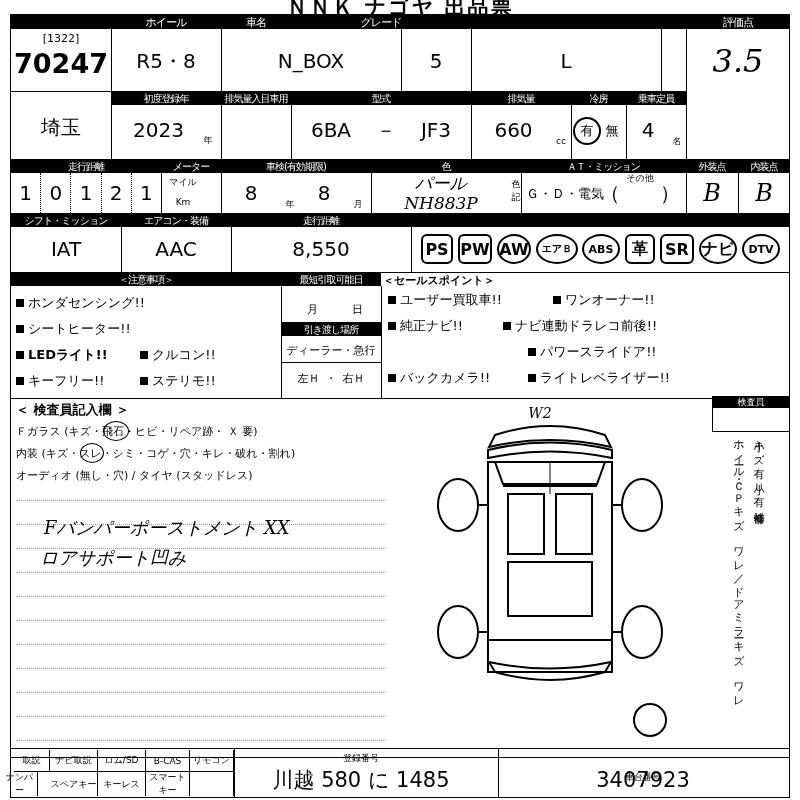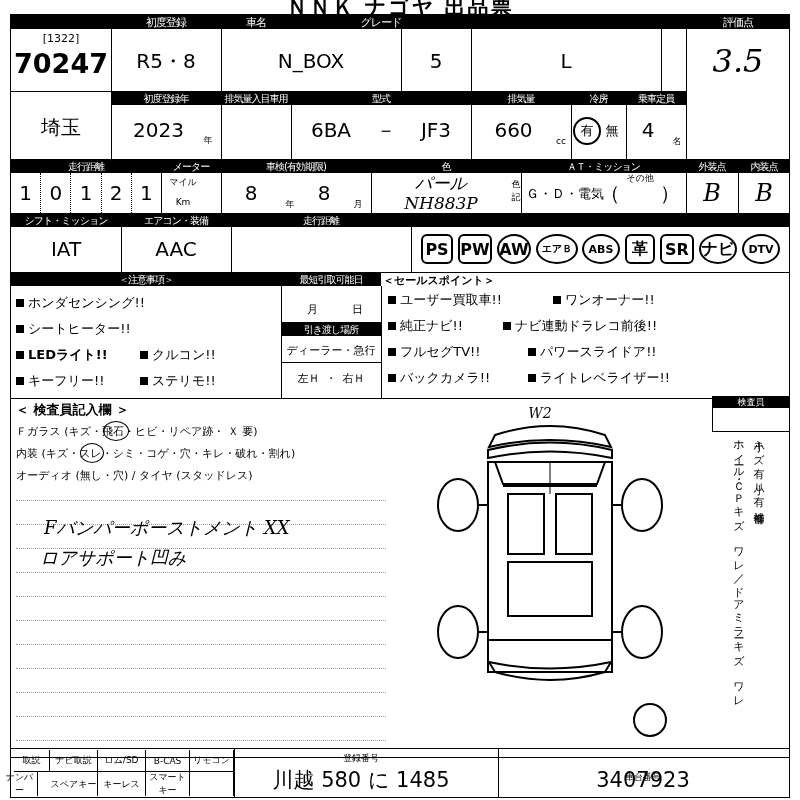--- a/index.html
+++ b/index.html
@@ -27,21 +27,21 @@
 </head>
 <body>
 
 <div class="sheet">
 
   <div class="bxn ctr title" style="left:200px;top:-4px;width:400px;height:22px;">ＮＮＫ ナゴヤ 出品票</div>
 
   <div class="bx" style="left:10px;top:14px;width:780px;height:744px;"></div>
 
   <div class="bxn hdr ctr" style="left:11px;top:15px;width:100px;height:14px;"></div>
-  <div class="bxn hdr ctr" style="left:111px;top:15px;width:110px;height:14px;">初度登録</div>
+  <div class="bxn hdr ctr" style="left:111px;top:15px;width:110px;height:14px;">ホイール</div>
   <div class="bxn hdr ctr" style="left:221px;top:15px;width:70px;height:14px;">車名</div>
   <div class="bxn hdr ctr" style="left:291px;top:15px;width:180px;height:14px;">グレード</div>
   <div class="bxn hdr ctr" style="left:471px;top:15px;width:190px;height:14px;"></div>
   <div class="bxn hdr ctr" style="left:661px;top:15px;width:25px;height:14px;"></div>
   <div class="bxn hdr ctr" style="left:686px;top:15px;width:104px;height:14px;">評価点</div>
 
   <div class="bx ctr xs" style="left:11px;top:29px;width:100px;height:18px;border:none;">[1322]</div>
   <div class="bxn ctr big" style="left:11px;top:44px;width:100px;height:38px;">70247</div>
   <div class="bxn ctr med" style="left:111px;top:40px;width:110px;height:42px;">R5・8</div>
   <div class="bxn ctr med" style="left:221px;top:40px;width:180px;height:42px;">N_BOX</div>
@@ -132,20 +132,21 @@
   <div class="bxn" style="left:738px;top:173px;width:1px;height:40px;background:#000;"></div>
   <div class="bxn" style="left:11px;top:213px;width:779px;height:1px;background:#000;"></div>
 
   <div class="bxn hdr2 ctr" style="left:11px;top:214px;width:110px;height:13px;">シフト・ミッション</div>
   <div class="bxn hdr2 ctr" style="left:121px;top:214px;width:110px;height:13px;">エアコン・装備</div>
   <div class="bxn hdr2 ctr" style="left:231px;top:214px;width:180px;height:13px;">走行距離</div>
   <div class="bxn hdr2 ctr" style="left:411px;top:214px;width:379px;height:13px;"></div>
 
   <div class="bxn ctr med" style="left:11px;top:230px;width:110px;height:38px;">IAT</div>
   <div class="bxn ctr med" style="left:121px;top:230px;width:110px;height:38px;">AAC</div>
+  <div class="bxn ctr med" style="left:231px;top:230px;width:180px;height:38px;">8,550</div>
 
   <div class="eqbox" style="left:421px;top:234px;width:32px;height:30px;">PS</div>
   <div class="eqbox" style="left:458px;top:234px;width:34px;height:30px;">PW</div>
   <div class="eqbox" style="left:497px;top:234px;width:34px;height:30px;border-radius:50%;">AW</div>
   <div class="eqbox" style="left:536px;top:234px;width:42px;height:30px;border-radius:50%;font-size:10px;">エアＢ</div>
   <div class="eqbox" style="left:582px;top:234px;width:38px;height:30px;border-radius:50%;font-size:11px;">ABS</div>
   <div class="eqbox" style="left:625px;top:234px;width:30px;height:30px;">革</div>
   <div class="eqbox" style="left:660px;top:234px;width:34px;height:30px;">SR</div>
   <div class="eqbox" style="left:699px;top:234px;width:38px;height:30px;border-radius:50%;">ナビ</div>
   <div class="eqbox" style="left:742px;top:234px;width:38px;height:30px;border-radius:50%;font-size:11px;">DTV</div>
@@ -207,24 +208,20 @@
       <span>ユーザー買取車!!</span>
     </div>
   <div class="bxn lft sm" style="left:388px;top:315px;width:170px;height:22px;">
       <span class="sq"></span>
       <span>純正ナビ!!</span>
     </div>
   <div class="bxn lft sm" style="left:503px;top:315px;width:280px;height:22px;">
       <span class="sq"></span>
       <span>ナビ連動ドラレコ前後!!</span>
     </div>
-  <div class="bxn lft sm" style="left:388px;top:341px;width:170px;height:22px;">
-      <span class="sq"></span>
-      <span>フルセグTV!!</span>
-    </div>
   <div class="bxn lft sm" style="left:528px;top:341px;width:260px;height:22px;">
       <span class="sq"></span>
       <span>パワースライドア!!</span>
     </div>
   <div class="bxn lft sm" style="left:388px;top:367px;width:170px;height:22px;">
       <span class="sq"></span>
       <span>バックカメラ!!</span>
     </div>
   <div class="bxn lft sm" style="left:528px;top:367px;width:260px;height:22px;">
       <span class="sq"></span>

